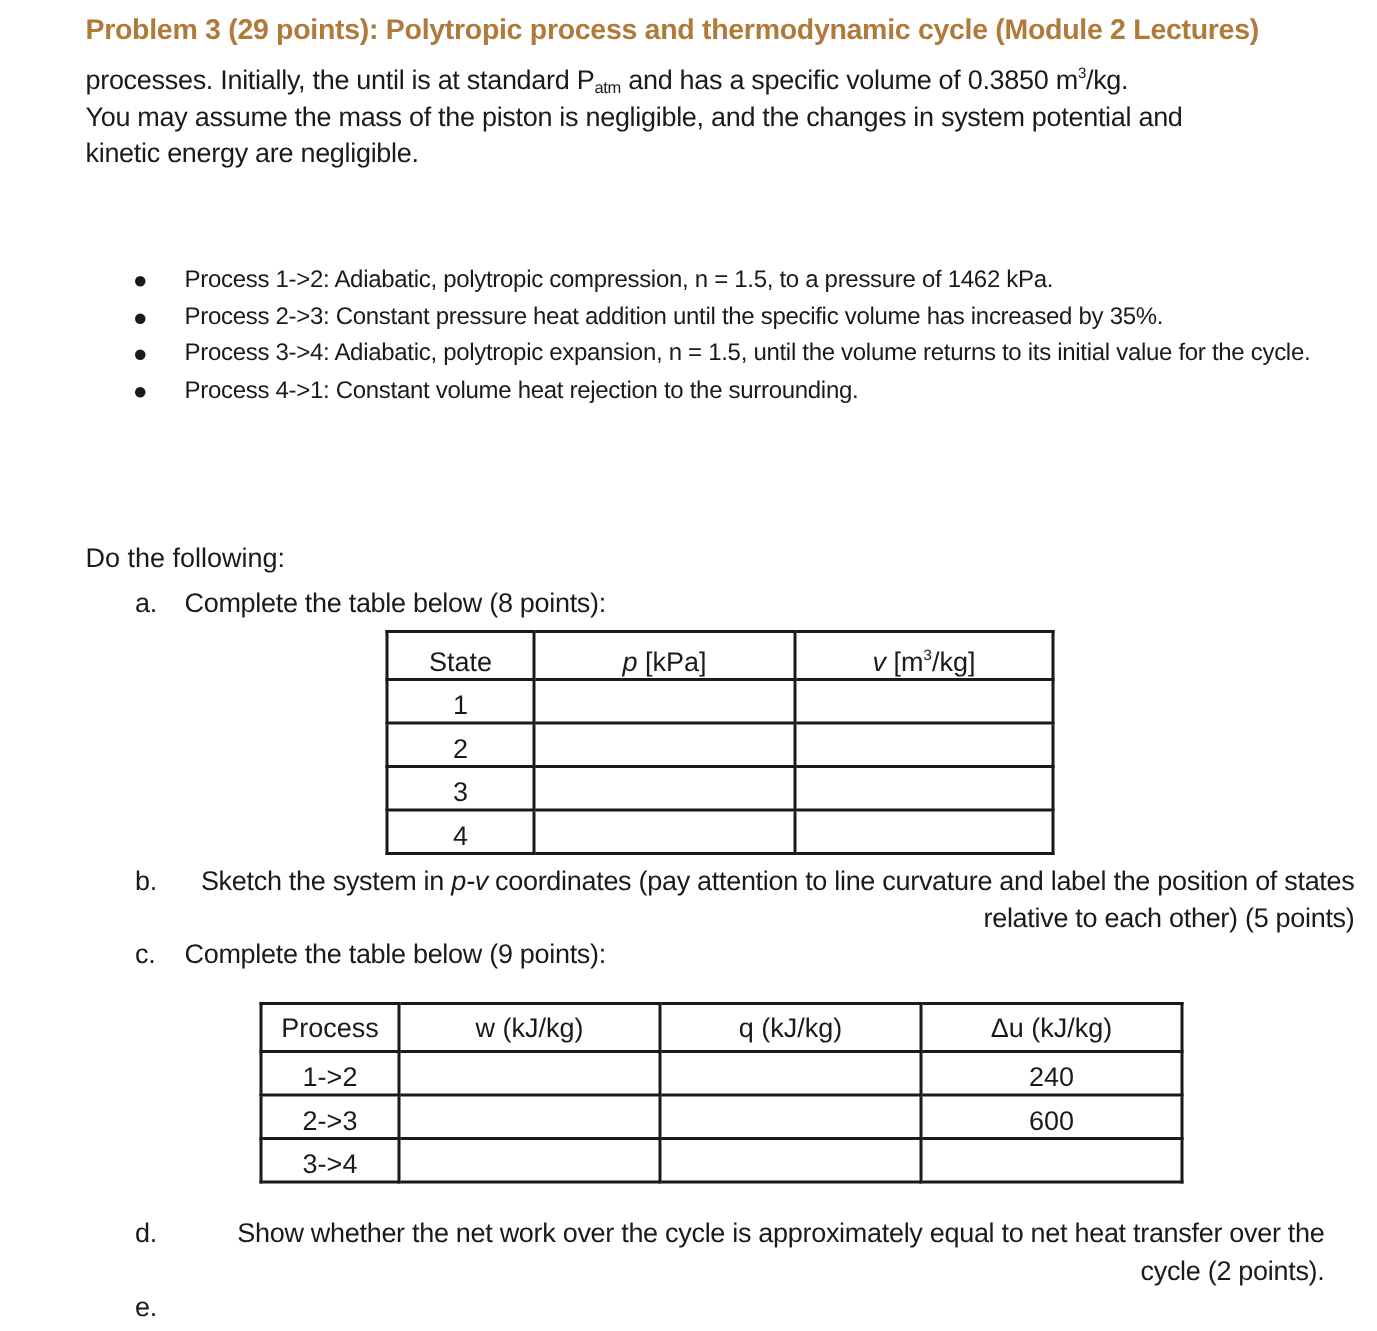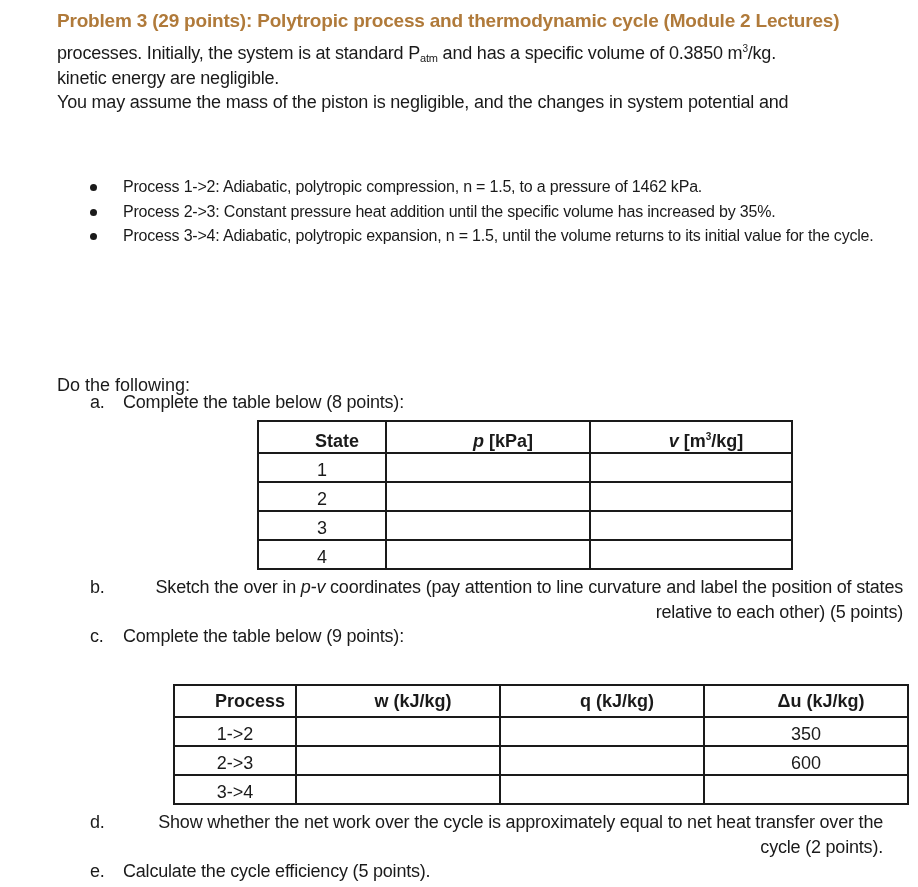--- a/index.html
+++ b/index.html
@@ -21,56 +21,57 @@
   ul.procs {
     position: absolute; left: 90px; top: 175px; width: 800px; margin: 0; padding: 0;
     list-style: none; font-size: 16px; line-height: 24.5px; letter-spacing: -0.2px;
   }
   ul.procs li { position: relative; padding-left: 33px; }
   ul.procs li .bullet {
     position: absolute; left: 0px; top: 9px; width: 7px; height: 7px;
     border-radius: 50%; background: #1a1a1a;
   }
   .dothe {
-    position: absolute; left: 57px; top: 360px; font-size: 18px; line-height: 24px; margin-top: 13px;
+    position: absolute; left: 57px; top: 360px; font-size: 18px; line-height: 24px;
   }
   .item {
     position: absolute; font-size: 18px; line-height: 24.5px; letter-spacing: -0.2px;
   }
   .item .lbl { position: absolute; left: 0; top: 0; }
   .item .txt { position: absolute; left: 33px; top: 0; text-align: right; }
   table.grid {
     position: absolute; border-collapse: collapse; font-size: 18px;
   }
   table.grid th, table.grid td {
     border: 2px solid #1a1a1a; padding: 0; text-align: center; height: 27px;
   }
-  table.grid th { font-weight: bold; height: 30px; padding-left: 30px; }
+  table.grid th { font-weight: normal; height: 30px; }
   #tableA { left: 257px; top: 420px; }
   #tableA th { vertical-align: bottom; }
   #tableA td { vertical-align: bottom; line-height: 22px; }
-  #tableC { left: 173px; top: 684px; border-radius: 24px; }
+  #tableC { left: 173px; top: 668px; border-radius: 24px; }
   #tableC td { line-height: 22px; vertical-align: bottom; }
   .ital { font-style: italic; }
 </style>
 </head>
 <body>
 
 <div class="title">Problem 3 (29 points): Polytropic process and thermodynamic cycle (Module 2 Lectures)</div>
 
 <div class="para">
-  <div><span>processes. Initially, the system is at standard P</span><sub>atm</sub><span> and has a specific volume of 0.3850 m</span><sup>3</sup><span>/kg.</span></div>
+  <div><span>processes. Initially, the until is at standard P</span><sub>atm</sub><span> and has a specific volume of 0.3850 m</span><sup>3</sup><span>/kg.</span></div>
+  <div>You may assume the mass of the piston is negligible, and the changes in system potential and</div>
   <div>kinetic energy are negligible.</div>
-  <div>You may assume the mass of the piston is negligible, and the changes in system potential and</div>
 </div>
 
 <ul class="procs">
   <li style="margin-bottom:0"><span class="bullet"></span><span>Process 1-&gt;2: Adiabatic, polytropic compression, n = 1.5, to a pressure of 1462 kPa.</span></li>
   <li style="width:780px"><span class="bullet"></span><span>Process 2-&gt;3: Constant pressure heat addition until the specific volume has increased by 35%.</span></li>
   <li style="width:760px"><span class="bullet"></span><span>Process 3-&gt;4: Adiabatic, polytropic expansion, n = 1.5, until the volume returns to its initial value for the cycle.</span></li>
+  <li><span class="bullet"></span><span>Process 4-&gt;1: Constant volume heat rejection to the surrounding.</span></li>
 </ul>
 
 <div class="dothe">Do the following:</div>
 
 <div class="item" style="left:90px; top:390px; width:800px; height:25px;">
   <span class="lbl">a.</span>
   <span class="txt">Complete the table below (8 points):</span>
 </div>
 
 <table class="grid" id="tableA">
@@ -100,21 +101,21 @@
     <tr>
       <td>4</td>
       <td></td>
       <td></td>
     </tr>
   </tbody>
 </table>
 
 <div class="item" style="left:90px; top:575px; width:820px; height:50px;">
   <span class="lbl">b.</span>
-  <span class="txt" style="width:780px"><span>Sketch the over in </span><span class="ital">p-v</span><span> coordinates (pay attention to line curvature and label the position of states relative to each other) (5 points)</span></span>
+  <span class="txt" style="width:780px"><span>Sketch the system in </span><span class="ital">p-v</span><span> coordinates (pay attention to line curvature and label the position of states relative to each other) (5 points)</span></span>
 </div>
 
 <div class="item" style="left:90px; top:624px; width:800px; height:25px;">
   <span class="lbl">c.</span>
   <span class="txt">Complete the table below (9 points):</span>
 </div>
 
 <table class="grid" id="tableC">
   <thead>
     <tr>
@@ -122,21 +123,21 @@
       <th style="width:172px">w (kJ/kg)</th>
       <th style="width:172px">q (kJ/kg)</th>
       <th style="width:172px">Δu (kJ/kg)</th>
     </tr>
   </thead>
   <tbody>
     <tr>
       <td>1-&gt;2</td>
       <td></td>
       <td></td>
-      <td>350</td>
+      <td>240</td>
     </tr>
     <tr>
       <td>2-&gt;3</td>
       <td></td>
       <td></td>
       <td>600</td>
     </tr>
     <tr>
       <td>3-&gt;4</td>
       <td></td>
@@ -146,14 +147,13 @@
   </tbody>
 </table>
 
 <div class="item" style="left:90px; top:810px; width:820px; height:50px;">
   <span class="lbl">d.</span>
   <span class="txt" style="width:760px">Show whether the net work over the cycle is approximately equal to net heat transfer over the cycle (2 points).</span>
 </div>
 
 <div class="item" style="left:90px; top:859px; width:800px; height:25px;">
   <span class="lbl">e.</span>
-  <span class="txt">Calculate the cycle efficiency (5 points).</span>
 </div>
 
 </body></html>

